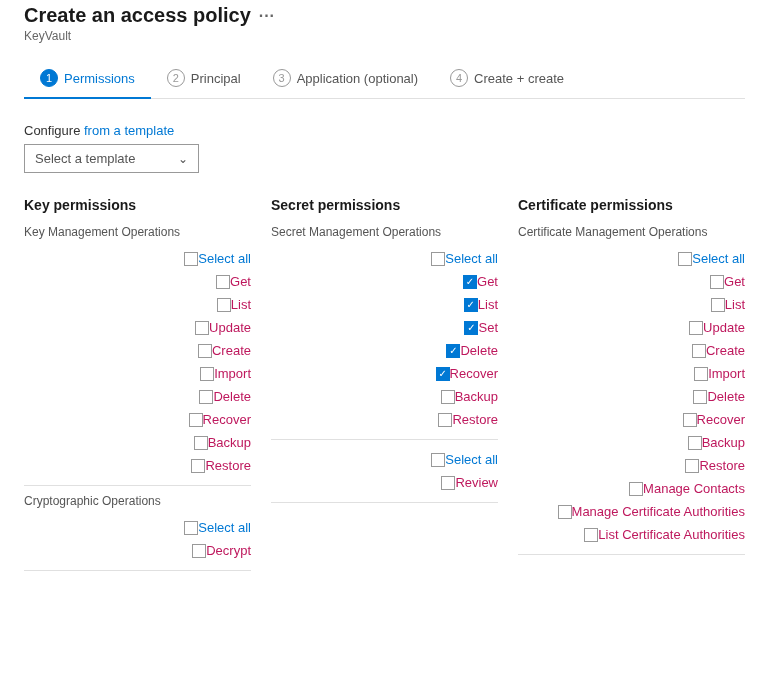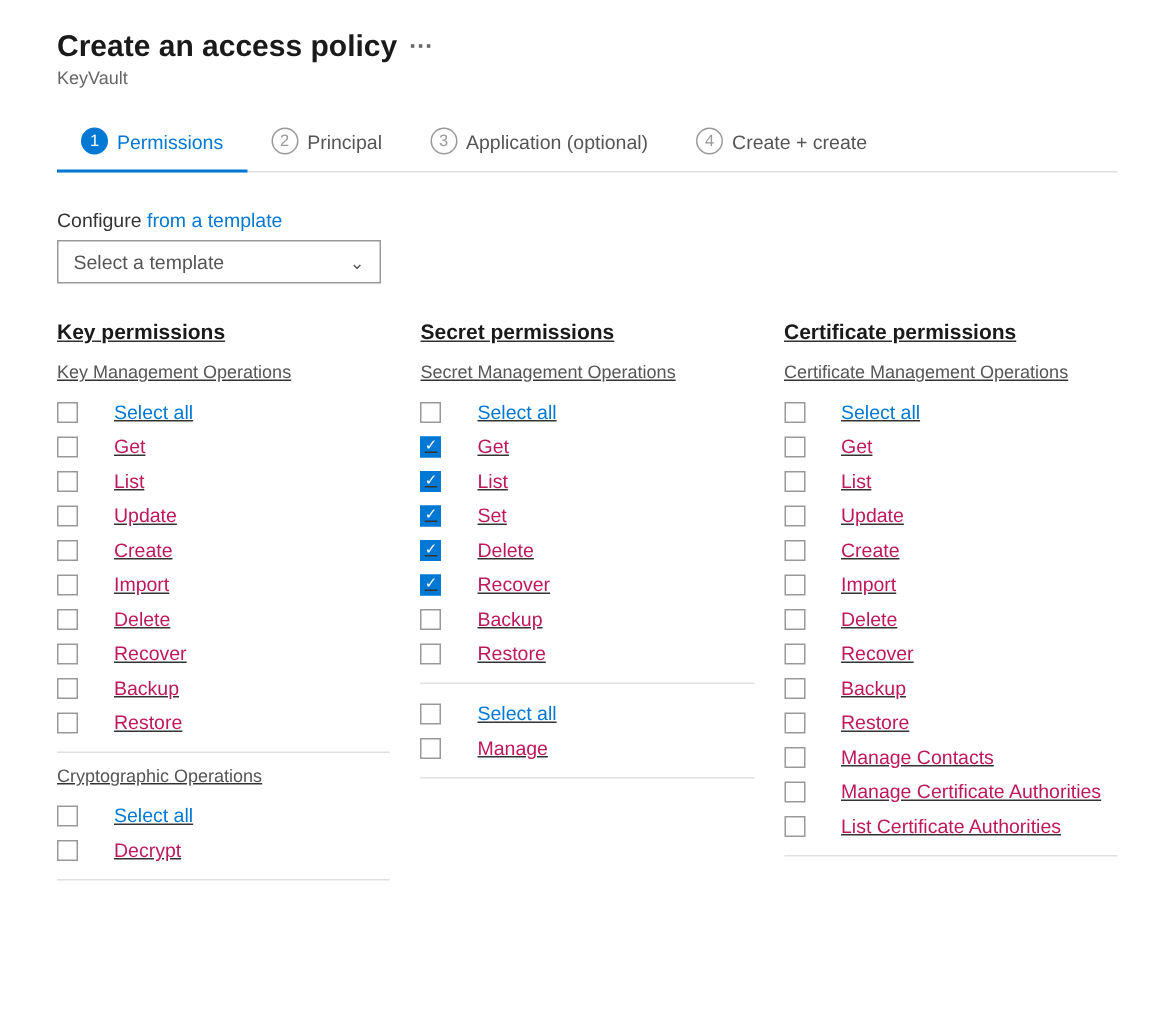--- a/index.html
+++ b/index.html
@@ -1,44 +1,44 @@
 <!DOCTYPE html>
 <html><head>
   <meta charset="utf-8">
   <style>
     * { box-sizing: border-box; margin: 0; padding: 0; }
     body { font-family: 'Segoe UI', Arial, sans-serif; font-size: 13px; color: #333; background: #fff; }
 
-    .page { padding: 20px 24px; max-width: 769px; margin-left: 14px; }
+    .page { padding: 4px 24px; max-width: 769px; }
 
     .page-title { font-size: 20px; font-weight: 600; color: #1a1a1a; margin-bottom: 2px; display: flex; align-items: center; gap: 8px; }
     .page-title-ellipsis { color: #666; font-size: 16px; cursor: pointer; }
     .page-subtitle { font-size: 12px; color: #666; margin-bottom: 16px; }
 
     .wizard-tabs { display: flex; gap: 0; border-bottom: 1px solid #e0e0e0; margin-bottom: 24px; }
     .wizard-tab { display: flex; align-items: center; gap: 6px; padding: 10px 16px; font-size: 13px; color: #555; cursor: pointer; border-bottom: 2px solid transparent; margin-bottom: -1px; white-space: nowrap; }
     .wizard-tab.active { color: #0078d4; border-bottom: 2px solid #0078d4; }
     .wizard-tab .step-num { display: inline-flex; align-items: center; justify-content: center; width: 18px; height: 18px; border-radius: 50%; border: 1.5px solid #999; font-size: 11px; color: #999; }
     .wizard-tab.active .step-num { background: #0078d4; border-color: #0078d4; color: #fff; }
 
     .template-section { margin-bottom: 24px; }
     .template-label { font-size: 13px; margin-bottom: 6px; }
     .template-label a { color: #0078d4; text-decoration: none; }
-    .template-dropdown { display: flex; align-items: center; justify-content: space-between; border: 1px solid #999; padding: 6px 10px; width: 216px; cursor: pointer; font-size: 13px; color: #555; }
-
-    .permissions-grid { display: grid; grid-template-columns: 1fr 1fr 1fr; gap: 0 20px; text-decoration: underline; }
+    .template-dropdown { display: flex; align-items: center; justify-content: space-between; border: 1px solid #999; padding: 6px 10px; width: 175px; cursor: pointer; font-size: 13px; color: #555; }
+
+    .permissions-grid { display: grid; grid-template-columns: 1fr 1fr 1fr; gap: 0 20px; }
 
     .perm-column { }
     .perm-column-title { font-size: 14px; font-weight: 700; color: #1a1a1a; margin-bottom: 12px; }
 
     .perm-section-title { font-size: 12px; color: #555; margin-bottom: 8px; margin-top: 4px; }
 
     .checkbox-list { display: flex; flex-direction: column; gap: 0; border-bottom: 1px solid #e0e0e0; padding-bottom: 8px; margin-bottom: 8px; }
 
-    .checkbox-item { display: flex; align-items: center; gap: 24px; padding: 4px 0; }
+    .checkbox-item { display: flex; align-items: center; gap: 0; padding: 4px 0; justify-content: flex-end; }
     .checkbox-item label { font-size: 13px; color: #be185d; cursor: pointer; }
     .checkbox-item label.select-all { color: #0078d4; }
 
     .cb { width: 14px; height: 14px; border: 1.5px solid #999; background: #fff; display: inline-flex; align-items: center; justify-content: center; cursor: pointer; flex-shrink: 0; }
     .cb.checked { background: #0078d4; border-color: #0078d4; }
     .cb.checked::after { content: '✓'; color: #fff; font-size: 10px; line-height: 1; }
 
     .perm-section { margin-bottom: 4px; }
   </style>
 </head>
@@ -191,21 +191,21 @@
       </div>
 
       <div class="perm-section">
         <div class="checkbox-list">
           <div class="checkbox-item">
             <div class="cb"></div>
             <label class="select-all">Select all</label>
           </div>
           <div class="checkbox-item">
             <div class="cb"></div>
-            <label>Manage</label>
+            <label>Review</label>
           </div>
         </div>
       </div>
     </div>
 
     <div class="perm-column">
       <div class="perm-column-title">Certificate permissions</div>
 
       <div class="perm-section">
         <div class="perm-section-title">Certificate Management Operations</div>

